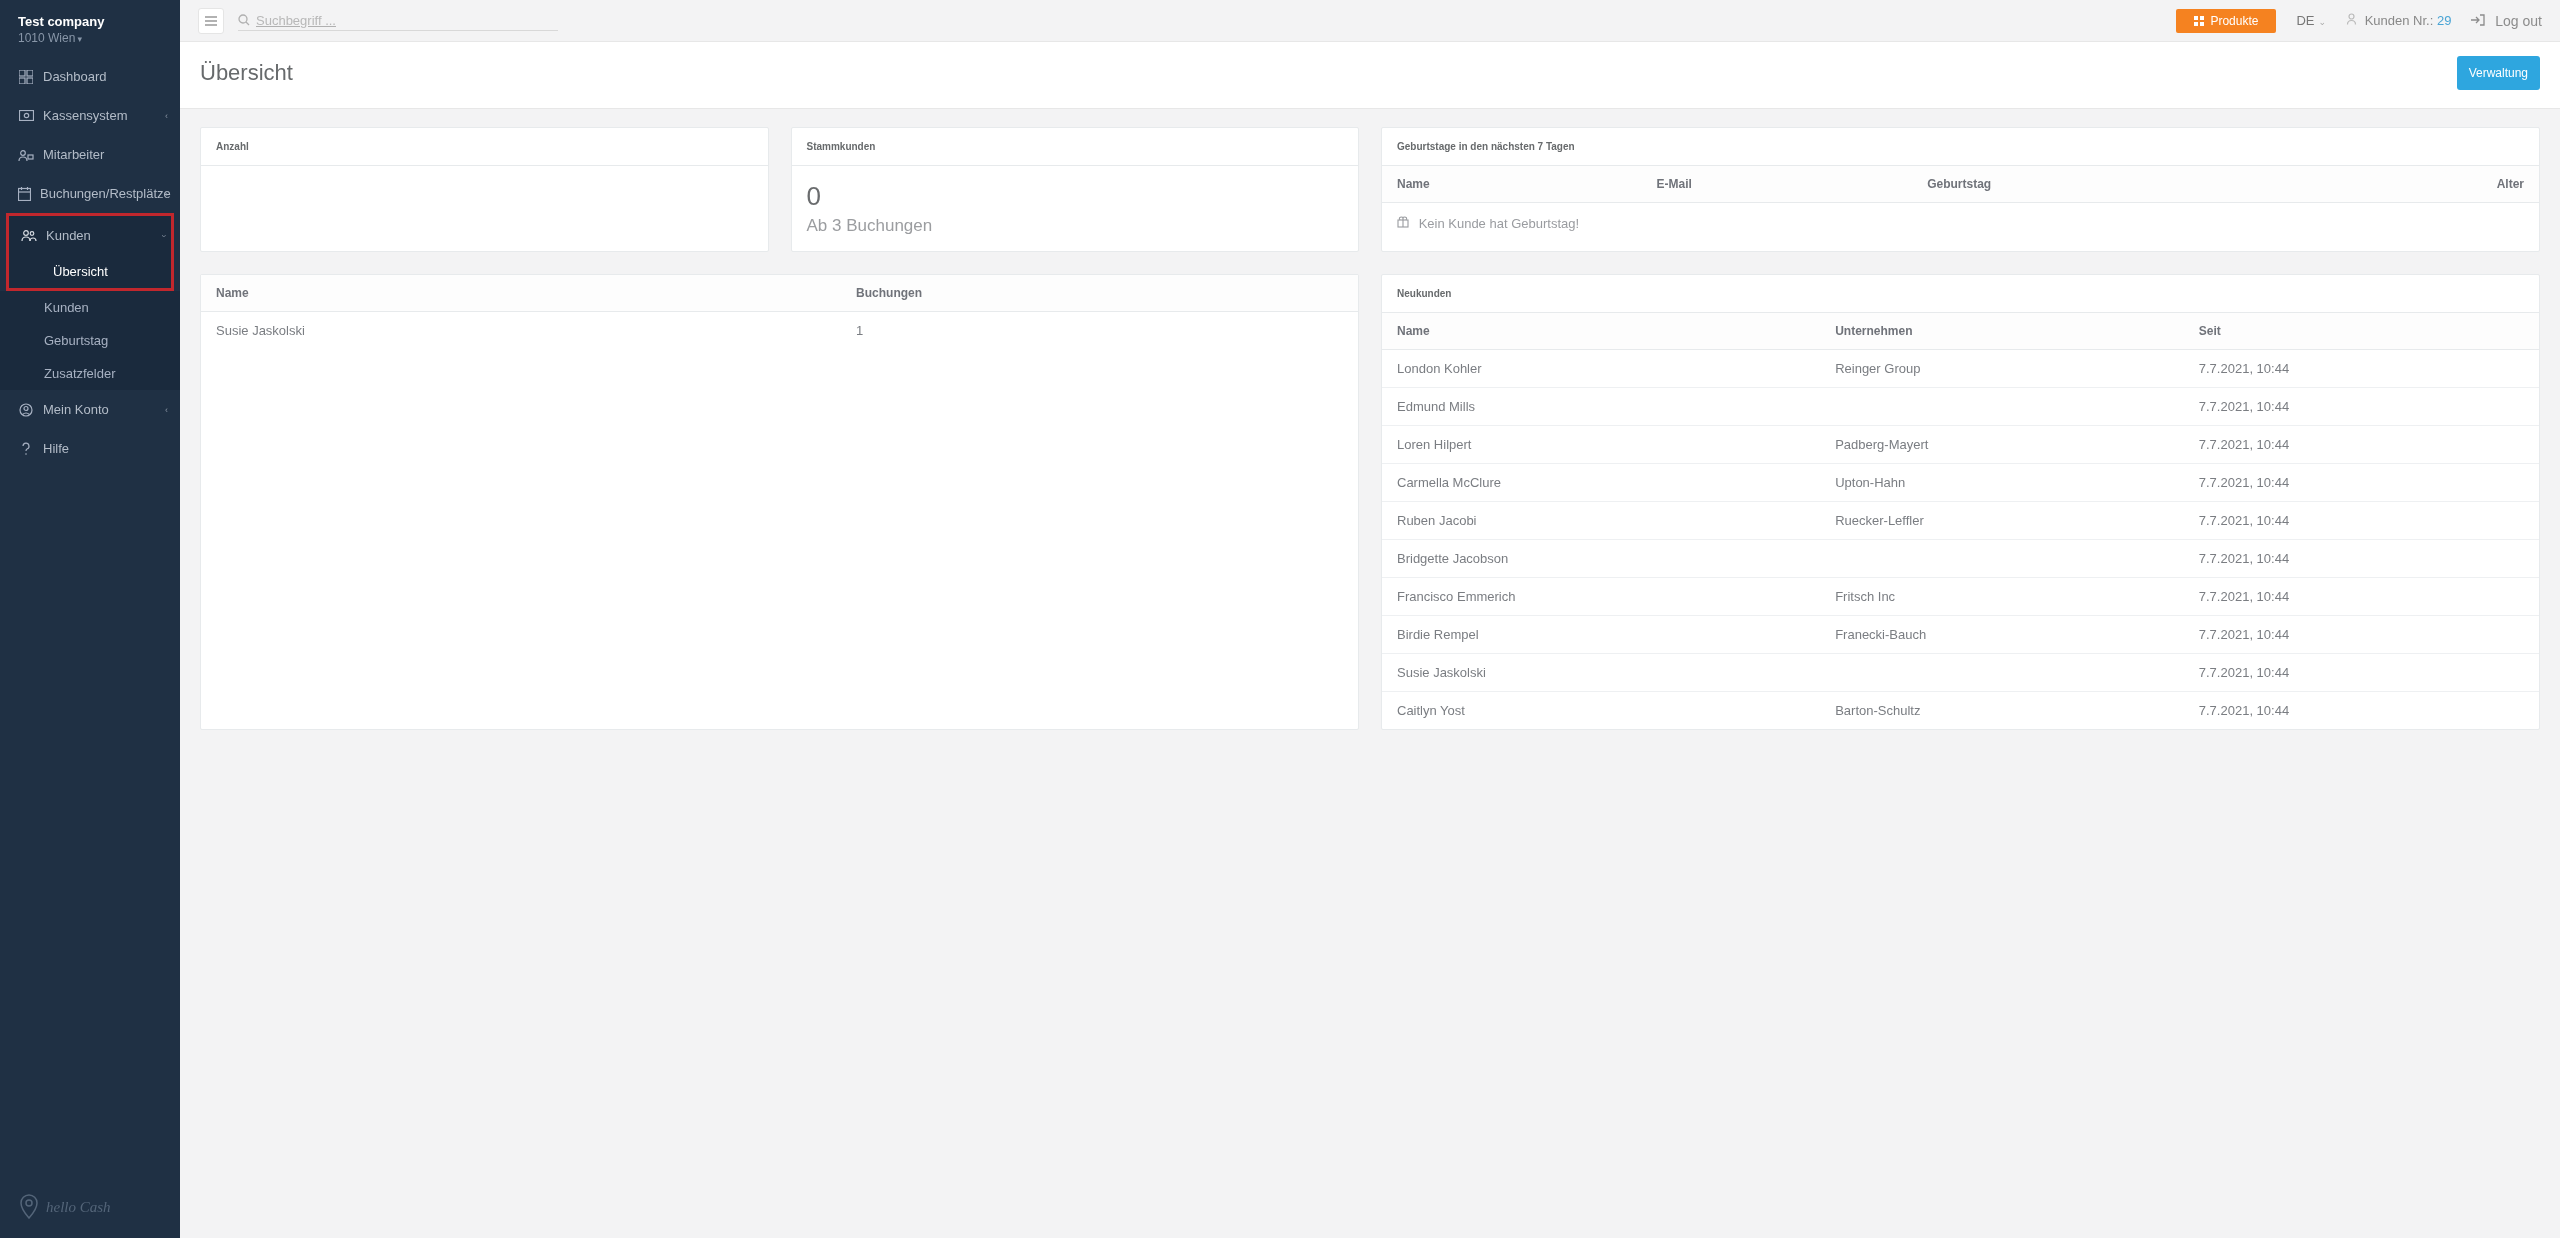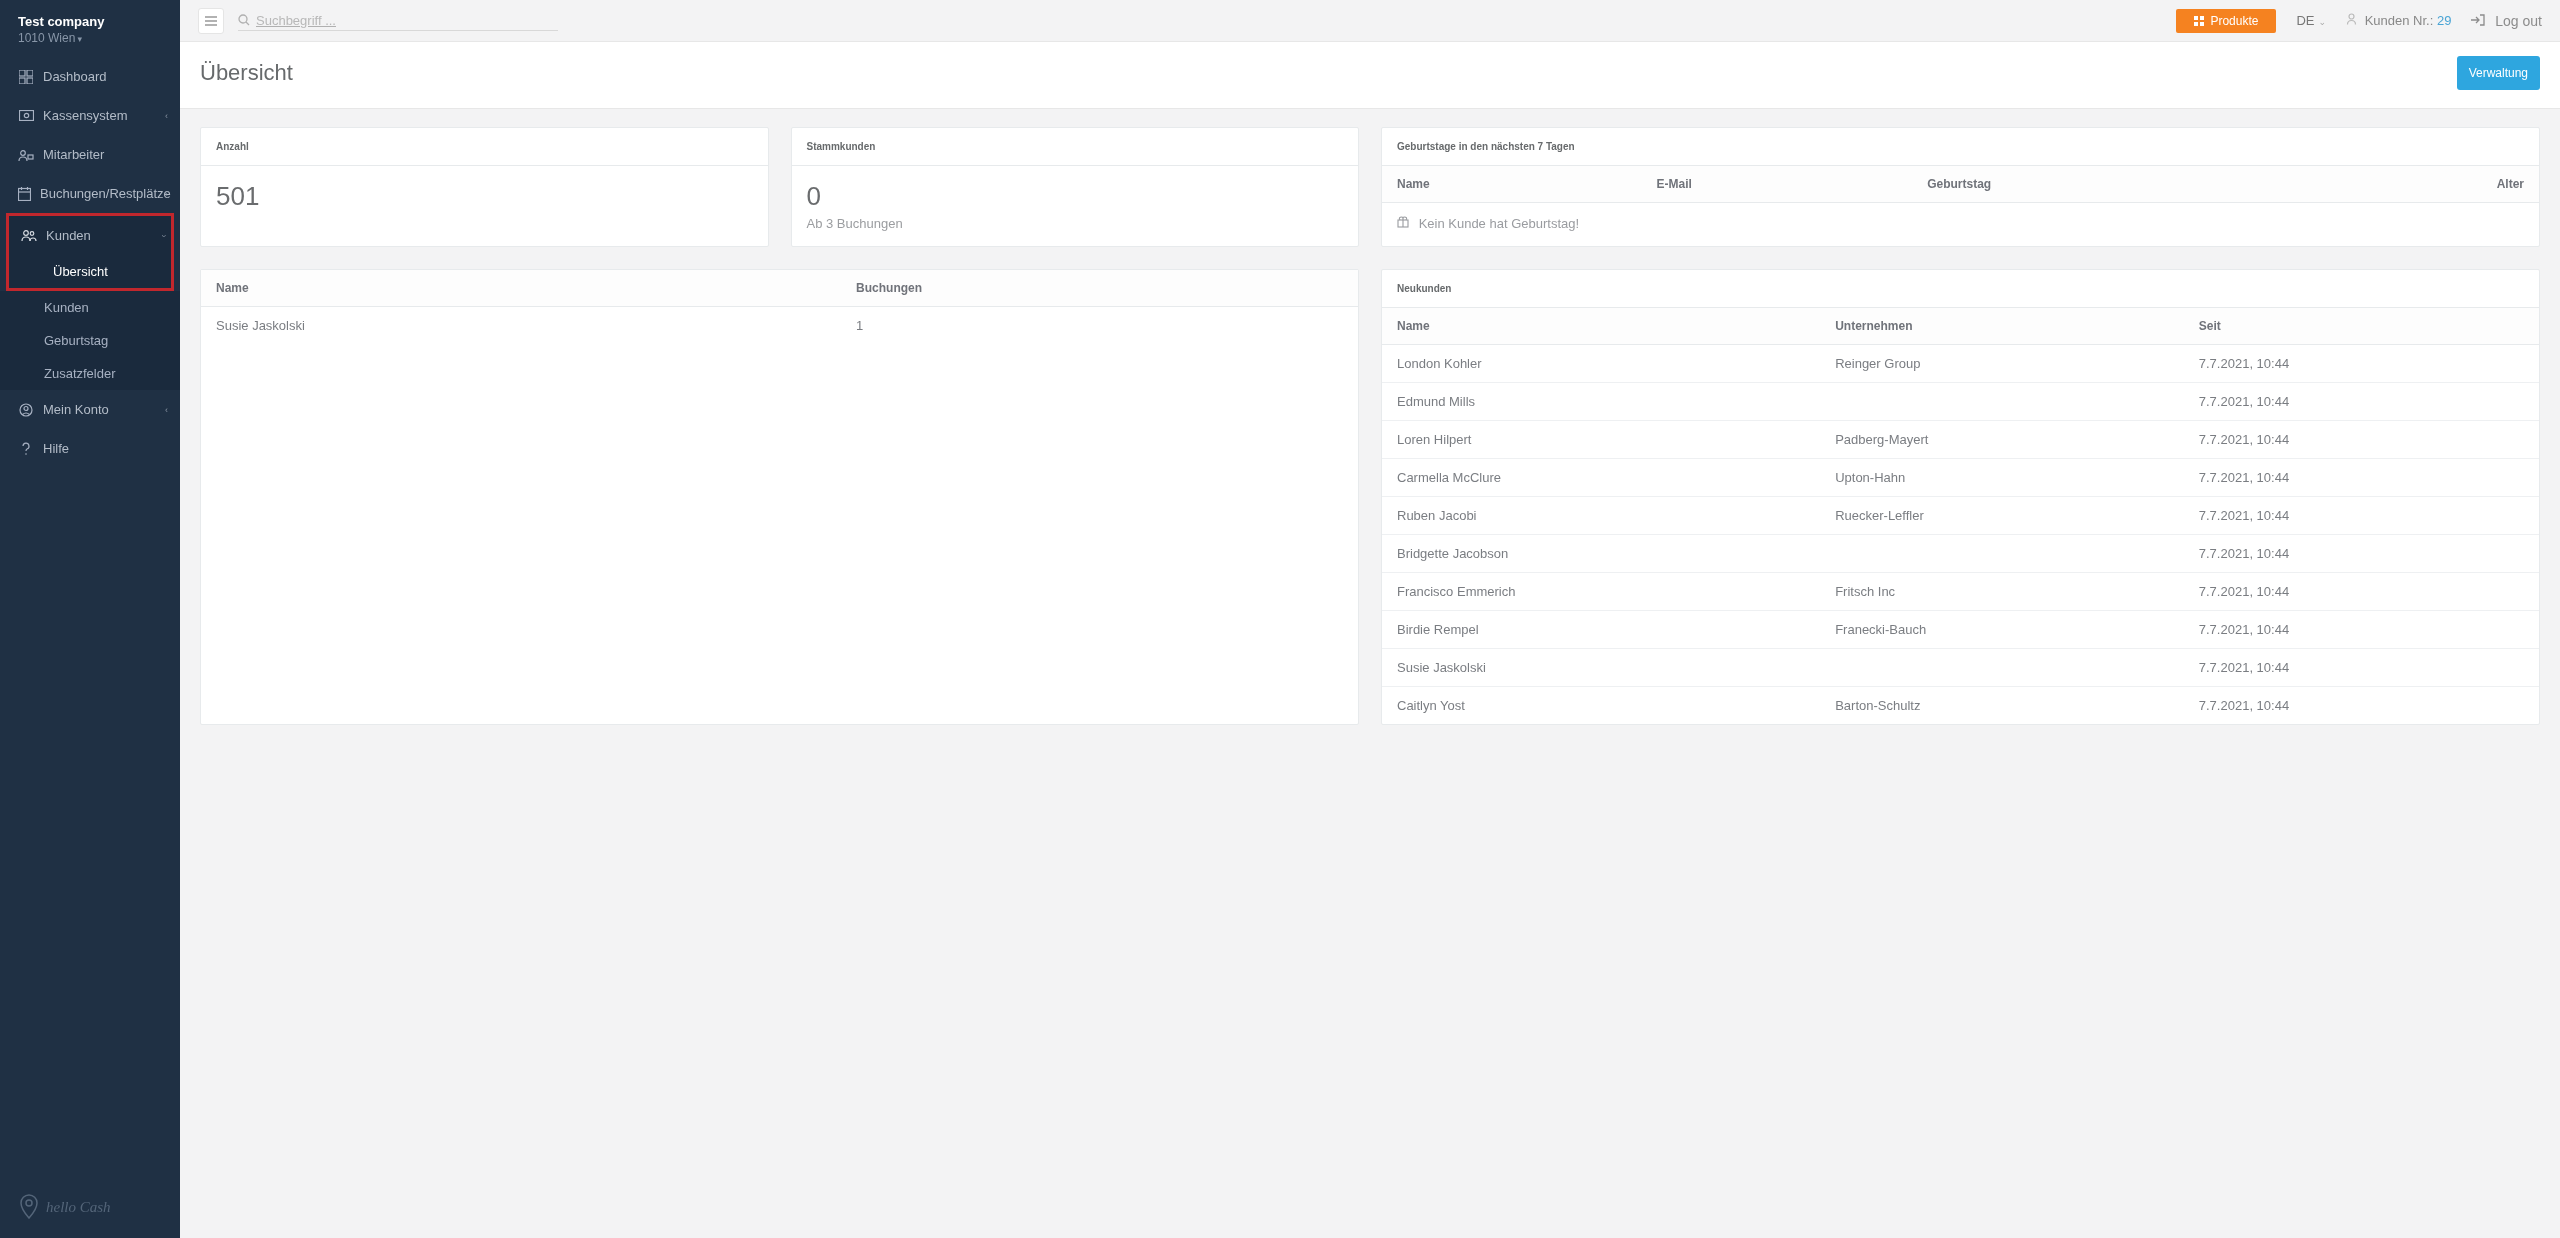--- a/index.html
+++ b/index.html
@@ -229,21 +229,21 @@
     color: #676a6c;
   }
   .card-body {
     padding: 15px;
   }
   .big-num {
     font-size: 26px;
     color: #6a6c6e;
   }
   .sub-note {
-    font-size: 13px;
+    font-size: 17px;
     color: #9b9da0;
     margin-top: 4px;
   }
 
   table {
     width: 100%;
     border-collapse: collapse;
     font-size: 13px;
   }
   thead th {
@@ -447,23 +447,20 @@
   <div class="page-head">
     <h1>Übersicht</h1>
     <div class="btn-blue">Verwaltung</div>
   </div>
 
   <div class="content">
 
     <div class="grid">
       <div class="card col-1">
         <div class="card-header">Anzahl</div>
-        <div class="card-body">
-          <div class="big-num">501</div>
-        </div>
       </div>
 
       <div class="card col-1">
         <div class="card-header">Stammkunden</div>
         <div class="card-body">
           <div class="big-num">0</div>
           <div class="sub-note">Ab 3 Buchungen</div>
         </div>
       </div>
 

